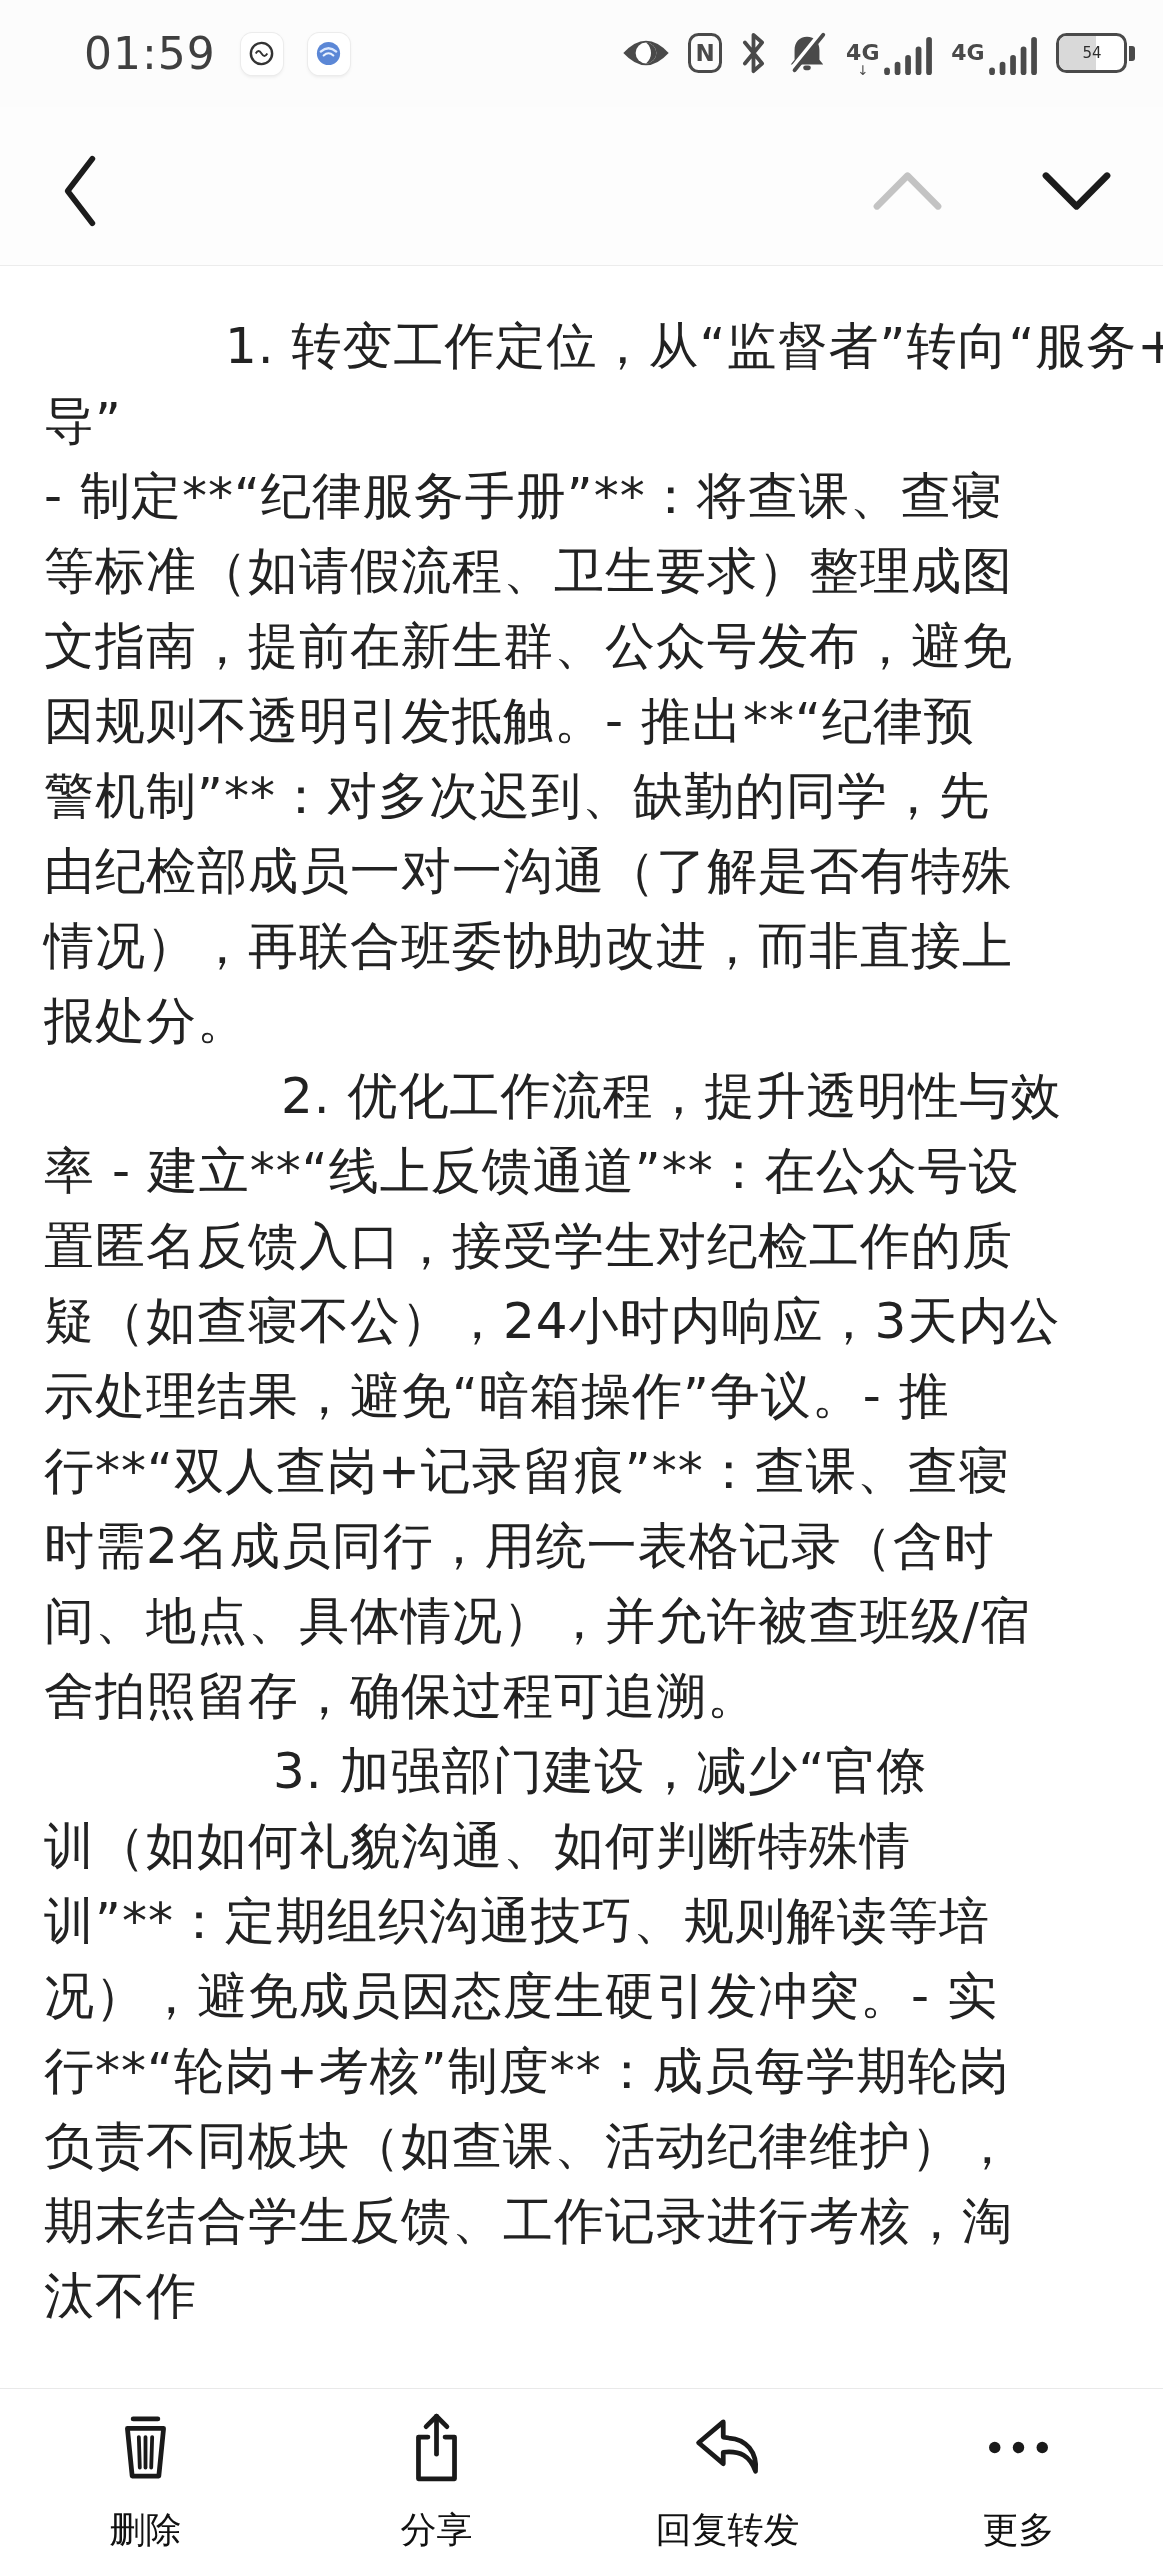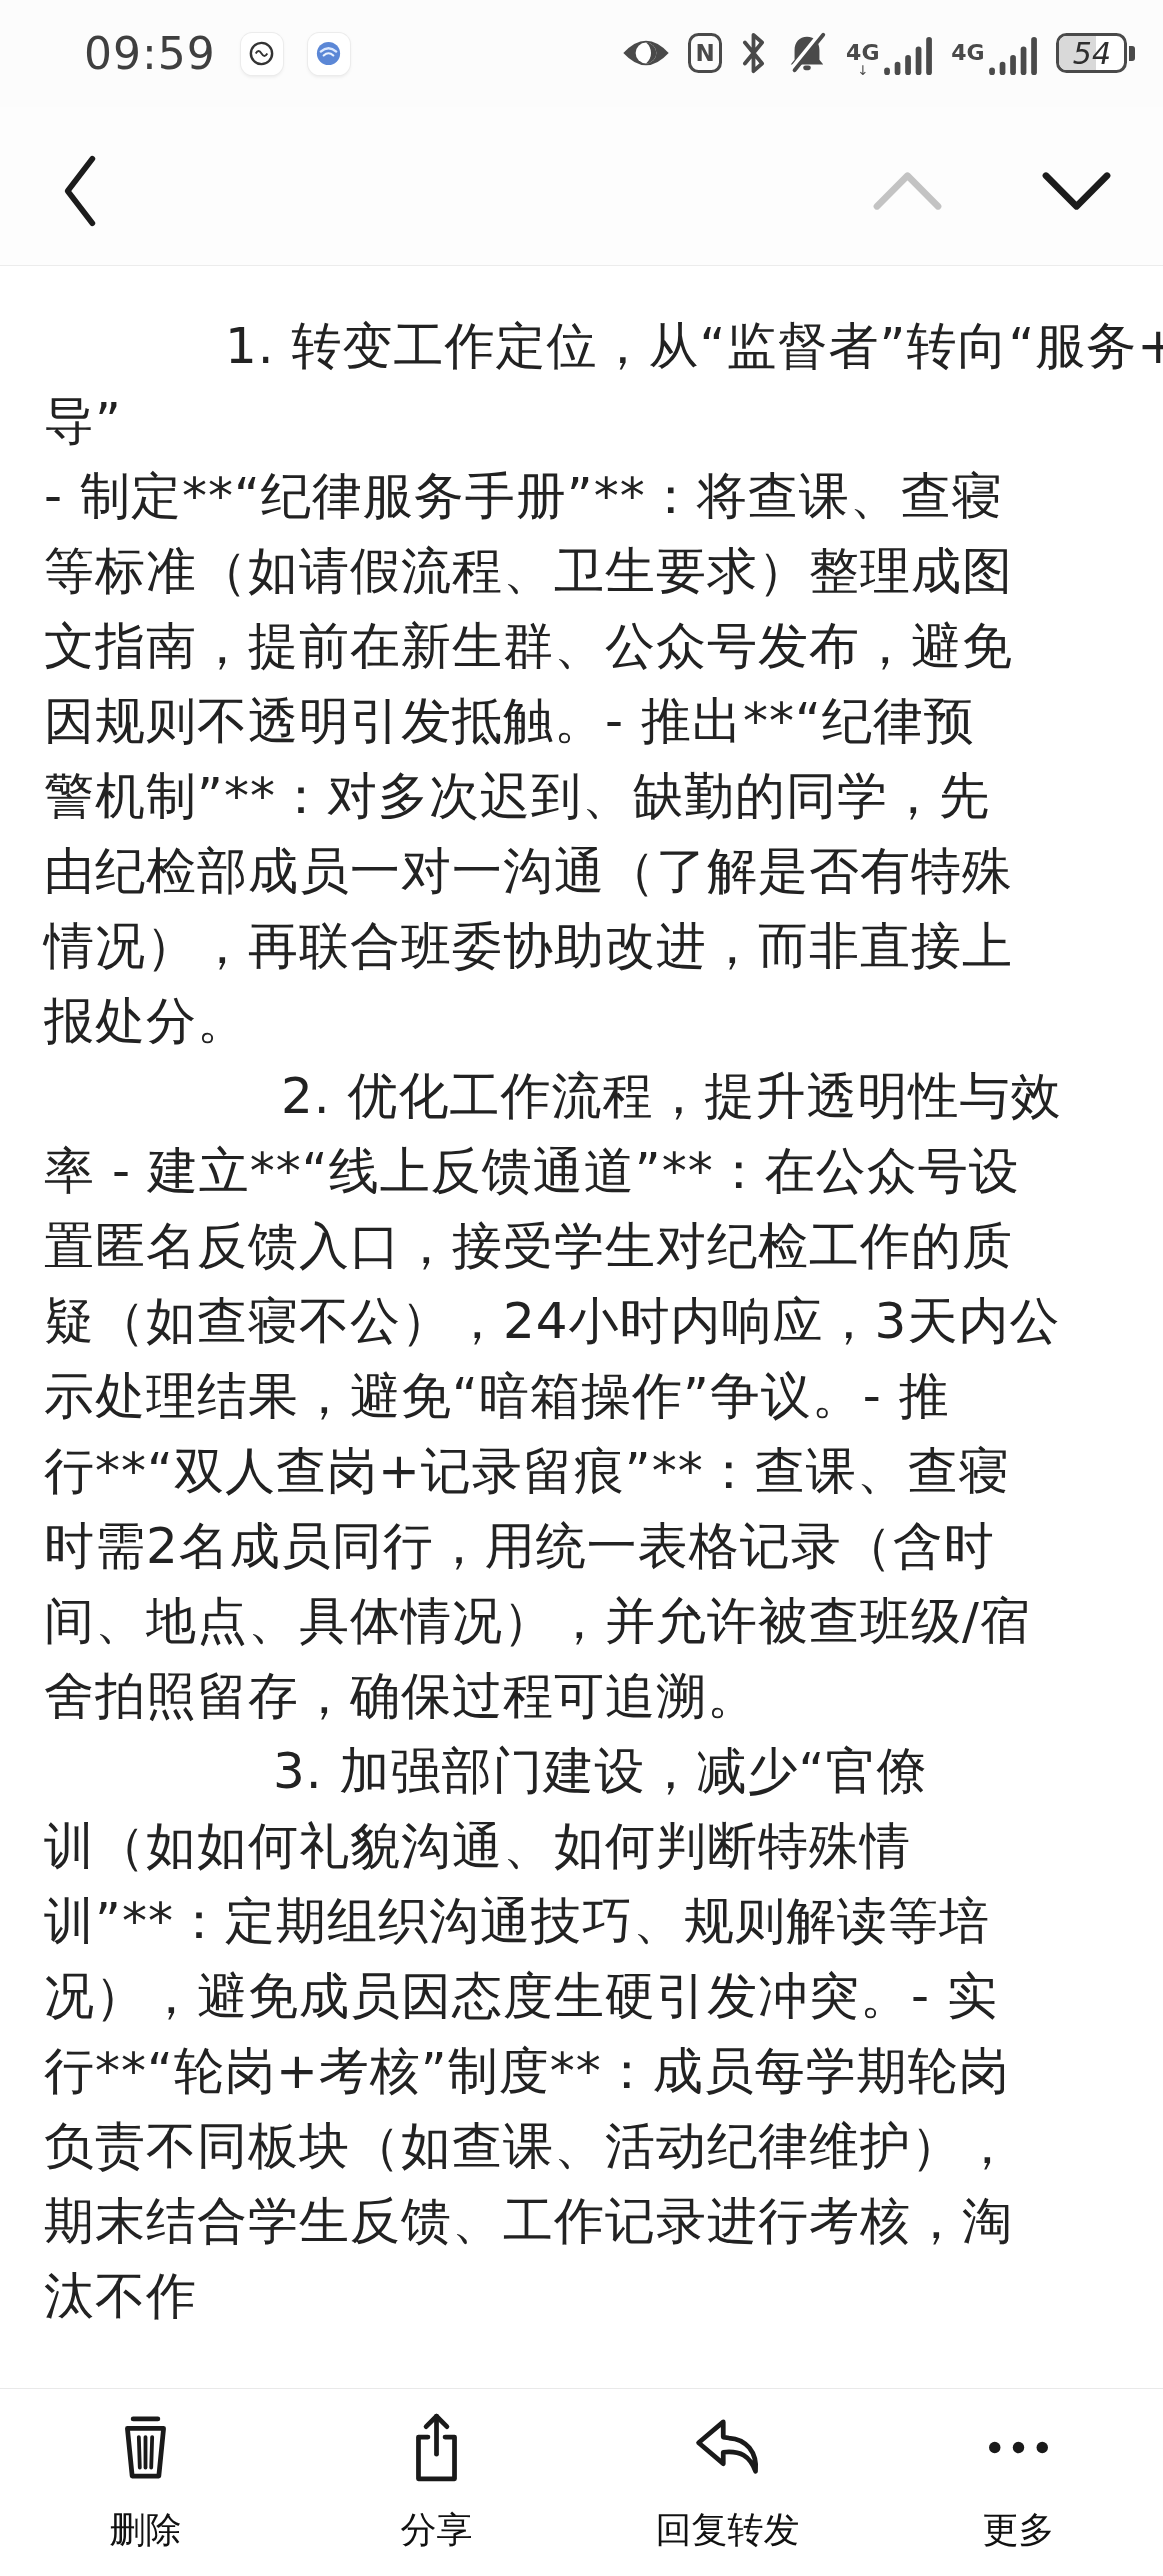--- a/index.html
+++ b/index.html
@@ -32,21 +32,21 @@
   .net-txt{display:flex;flex-direction:column;align-items:center;line-height:1;}
   .net-g{font-size:22px;font-weight:bold;color:#4a4a4a;margin-top:12px;}
   .net-sub{font-size:13.4px;color:#4a4a4a;height:13.4px;}
   .battery{position:relative;display:flex;align-items:center;}
   .battery-body{
     width:71px;height:40px;border:3.8px solid #4a4a4a;border-radius:10.5px;
     box-sizing:border-box;position:relative;overflow:hidden;
     display:flex;align-items:center;justify-content:center;background:#fff;
   }
   .battery-fill{position:absolute;left:0;top:0;bottom:0;width:56%;background:#d9d9d9;}
-  .battery-num{position:relative;font-size:30px;color:#2e2e2e;font-style:italic;}
+  .battery-num{position:relative;font-size:15px;color:#2e2e2e;}
   .battery-nub{width:5.7px;height:15.3px;background:#4a4a4a;border-radius:0 2.9px 2.9px 0;margin-left:1.9px;}
   
   .nav-bar{
     position:absolute;top:107px;left:0;right:0;height:158px;background:#fdfdfd;
     border-bottom:1.9px solid #ececec;
   }
   .nav-back{position:absolute;left:46px;top:46px;width:67px;height:76px;display:flex;align-items:center;justify-content:center;}
   .nav-up{position:absolute;right:219px;top:50px;width:76px;height:67px;display:flex;align-items:center;justify-content:center;}
   .nav-down{position:absolute;right:50px;top:50px;width:76px;height:67px;display:flex;align-items:center;justify-content:center;}
   
@@ -70,21 +70,21 @@
   .tb-item{flex:1;display:flex;flex-direction:column;align-items:center;justify-content:center;gap:22px;cursor:pointer;}
   .tb-icon{height:74px;display:flex;align-items:center;justify-content:center;color:#1a1a1a;}
   .tb-label{font-size:36px;color:#111111;}
   svg{display:block;}
 </style>
 </head>
 <body>
 
 <div class="status-bar">
   <div class="sb-left">
-    <span class="sb-time">09:59</span>
+    <span class="sb-time">01:59</span>
     <span class="app-badge">
       <svg width="29" height="29" viewBox="0 0 30 30">
         <circle cx="15" cy="15" r="11" fill="none" stroke="#333" stroke-width="2.5"></circle>
         <path d="M9 15 q3 -5 6 0 q3 5 6 0" fill="none" stroke="#333" stroke-width="2"></path>
       </svg>
     </span>
     <span class="app-badge">
       <svg width="29" height="29" viewBox="0 0 30 30">
         <circle cx="15" cy="15" r="12" fill="#5b87d6"></circle>
         <path d="M7 13 q8 -7 16 0" fill="none" stroke="#dce9ff" stroke-width="2.4" stroke-linecap="round"></path>

